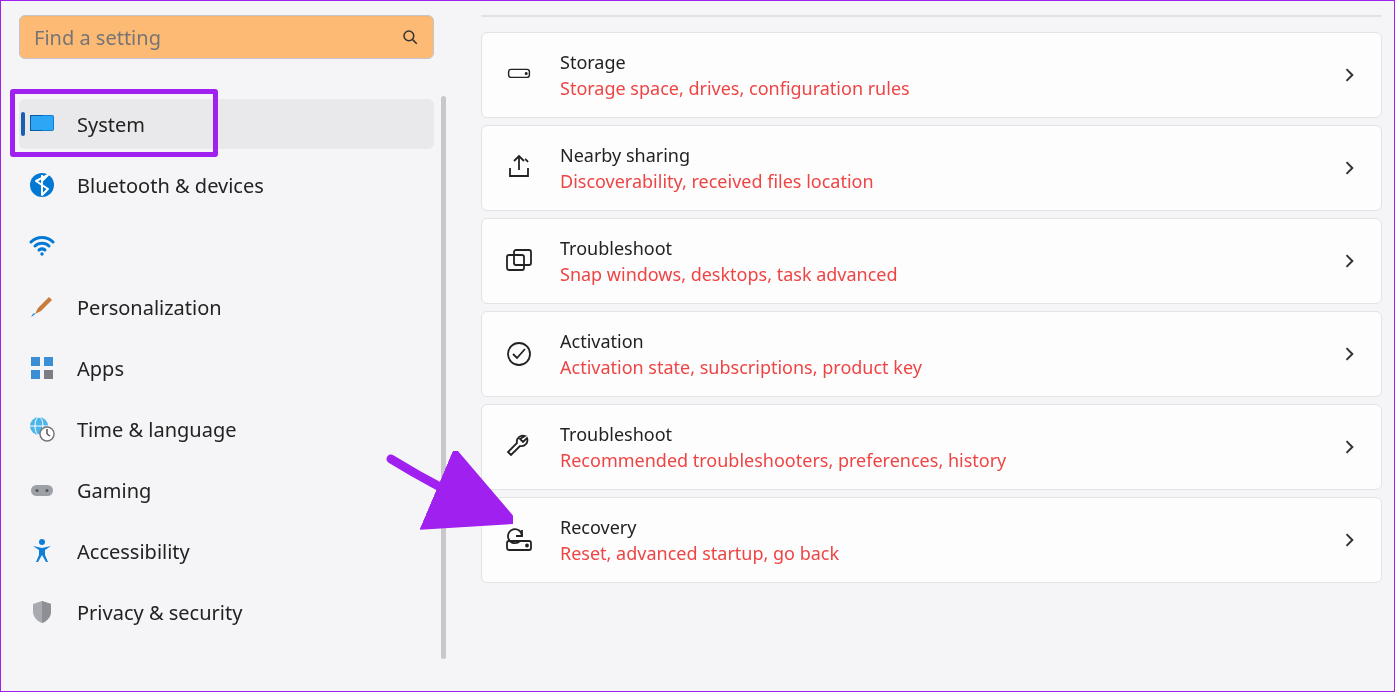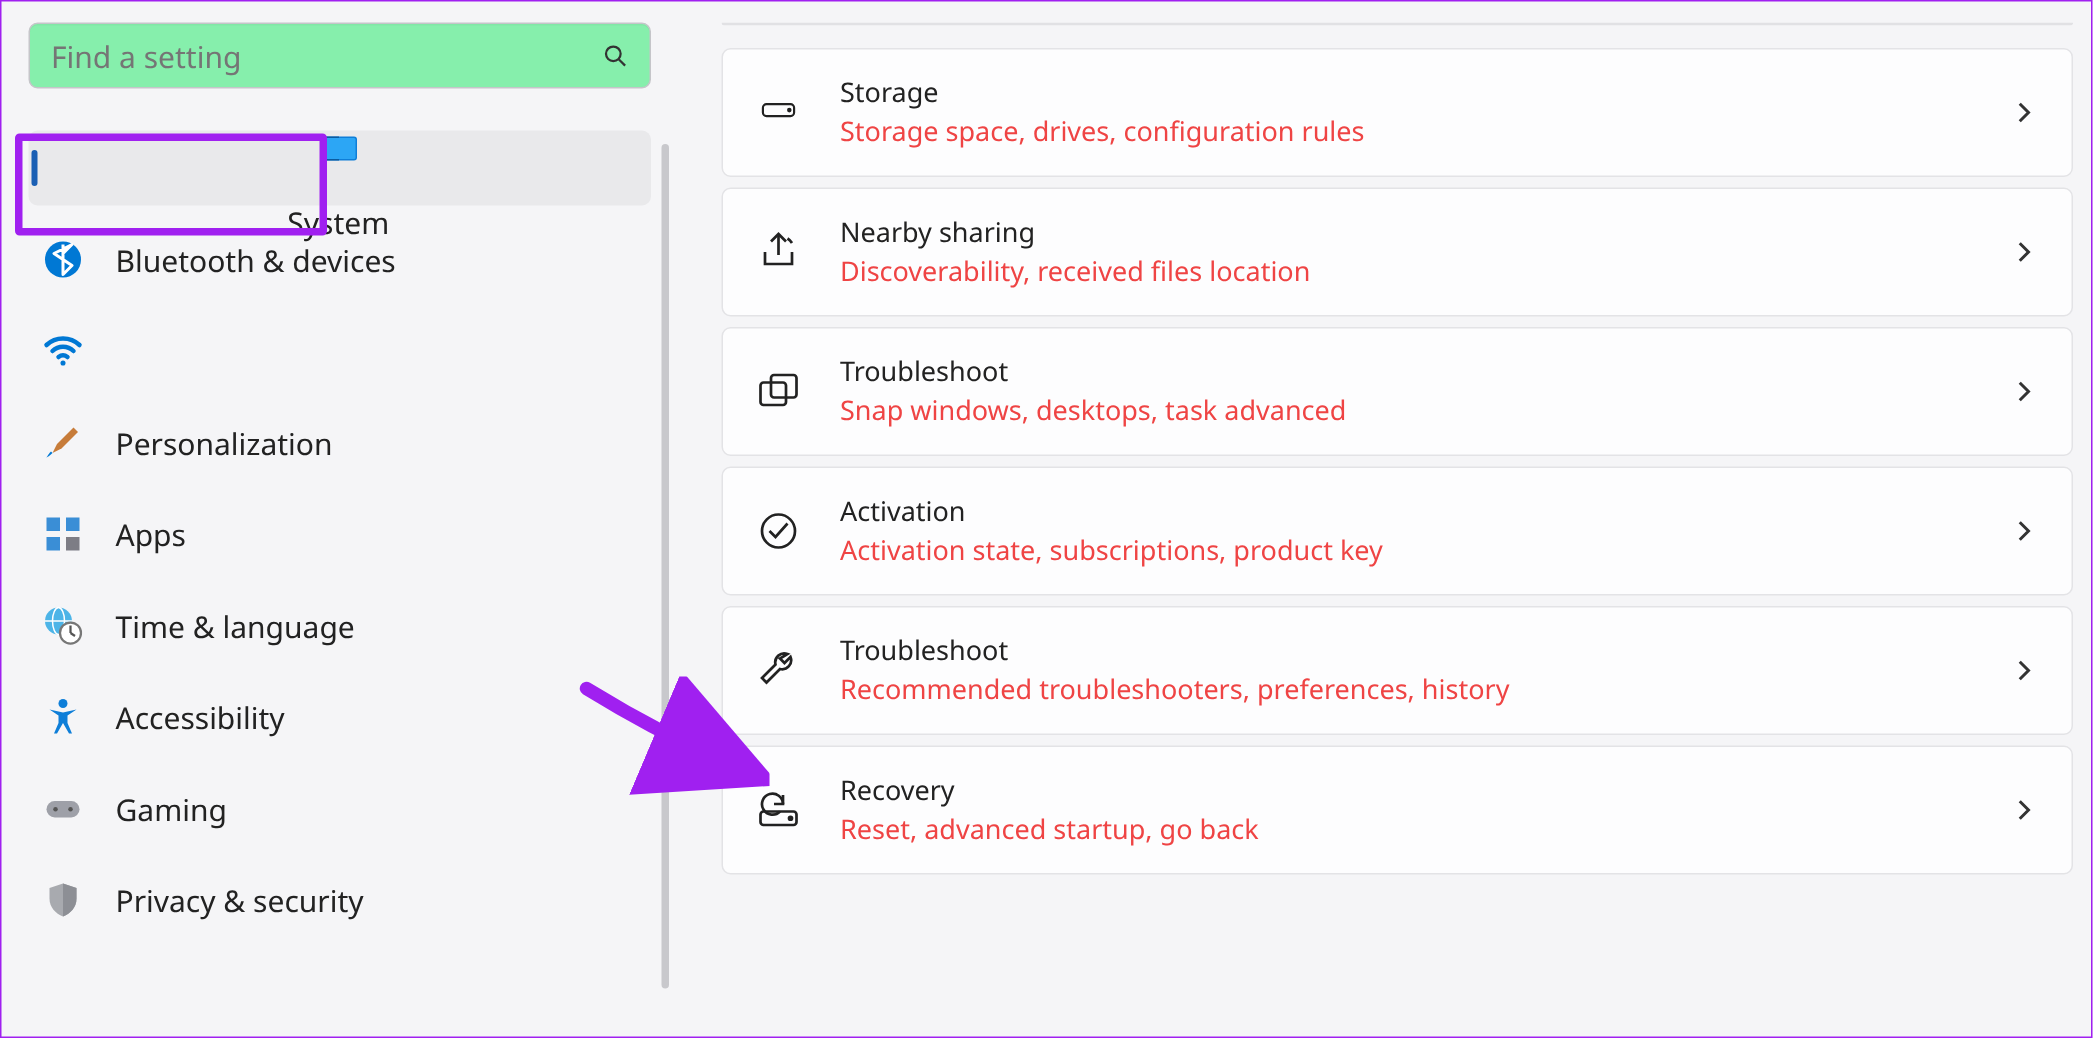--- a/index.html
+++ b/index.html
@@ -15,25 +15,25 @@
   .sidebar {
     width: 445px;
     padding: 14px 8px 14px 18px;
     display: flex;
     flex-direction: column;
   }
   .search-wrap {
     display: flex;
     align-items: center;
     height: 44px;
-    background: #86efac;
+    background: #fdba74;
     border: 1px solid #c5c5c9;
     border-radius: 6px;
     padding: 0 14px;
-    margin-bottom: 28px;
+    margin-bottom: 40px;
     width: 415px;
     box-shadow: 0 1px 0 rgba(0,0,0,.03) inset;
   }
   .search-wrap input {
     flex: 1;
     border: none;
     outline: none;
     background: transparent;
     font-size: 20px;
     color: #555;
@@ -48,21 +48,20 @@
     border-radius: 6px;
     font-size: 20px;
     color: #222;
     cursor: default;
     gap: 22px;
     margin-bottom: 11px;
     position: relative;
   }
   .nav-item.selected {
     background: #e9e9eb;
-    flex-direction: column;
   }
   .nav-item.selected::before {
     content: "";
     position: absolute;
     left: 2px;
     top: 13px;
     bottom: 13px;
     width: 4px;
     border-radius: 3px;
     background: #1a5fb4;
@@ -205,36 +204,36 @@
               <line x1="1" y1="10" x2="19" y2="10" stroke="#fff" stroke-width="1"></line>
               <circle cx="18" cy="18" r="7" fill="#fff" stroke="#777" stroke-width="1.5"></circle>
               <line x1="18" y1="18" x2="18" y2="13" stroke="#555" stroke-width="1.5"></line>
               <line x1="18" y1="18" x2="21" y2="20" stroke="#555" stroke-width="1.5"></line>
             </svg>
         </span>
         <span>Time &amp; language</span>
       </li>
       <li class="nav-item">
         <span class="nav-icon">
+          <svg viewBox="0 0 26 26" width="26" height="26">
+              <rect x="2" y="8" width="22" height="11" rx="5.5" fill="#9ea0a8"></rect>
+              <circle cx="8" cy="13.5" r="1.5" fill="#555"></circle>
+              <circle cx="18" cy="13.5" r="1.5" fill="#555"></circle>
+            </svg>
+        </span>
+        <span>Gaming</span>
+      </li>
+      <li class="nav-item">
+        <span class="nav-icon">
           <svg viewBox="0 0 26 26" width="26" height="26" fill="#0e7ed8">
               <circle cx="13" cy="4" r="3"></circle>
               <path d="M4 8 l9 2 9-2 -6 4 v5 l3 7 -2 0 -4-7 -4 7 -2 0 3-7 v-5 z"></path>
             </svg>
         </span>
         <span>Accessibility</span>
-      </li>
-      <li class="nav-item">
-        <span class="nav-icon">
-          <svg viewBox="0 0 26 26" width="26" height="26">
-              <rect x="2" y="8" width="22" height="11" rx="5.5" fill="#9ea0a8"></rect>
-              <circle cx="8" cy="13.5" r="1.5" fill="#555"></circle>
-              <circle cx="18" cy="13.5" r="1.5" fill="#555"></circle>
-            </svg>
-        </span>
-        <span>Gaming</span>
       </li>
       <li class="nav-item">
         <span class="nav-icon">
           <svg viewBox="0 0 26 26" width="26" height="26">
               <path d="M13 2 l9 3 v7 c0 6-4 10-9 12 -5-2-9-6-9-12 v-7 z" fill="#a8aaaf"></path>
               <path d="M13 2 l9 3 v7 c0 6-4 10-9 12 z" fill="#8d8f95"></path>
             </svg>
         </span>
         <span>Privacy &amp; security</span>
       </li>

